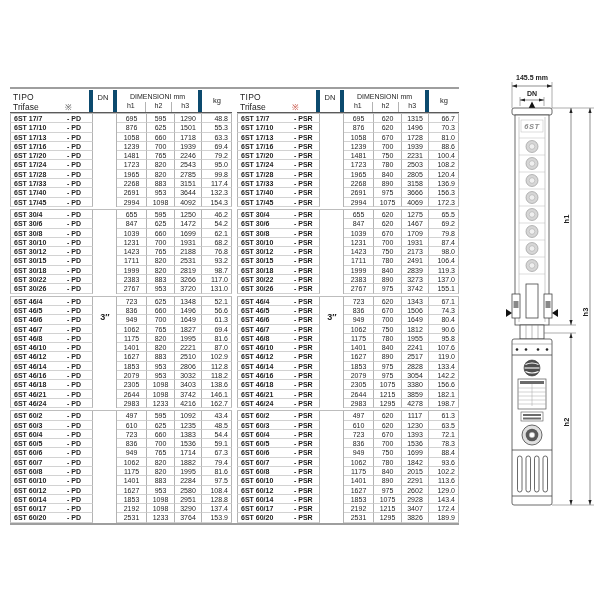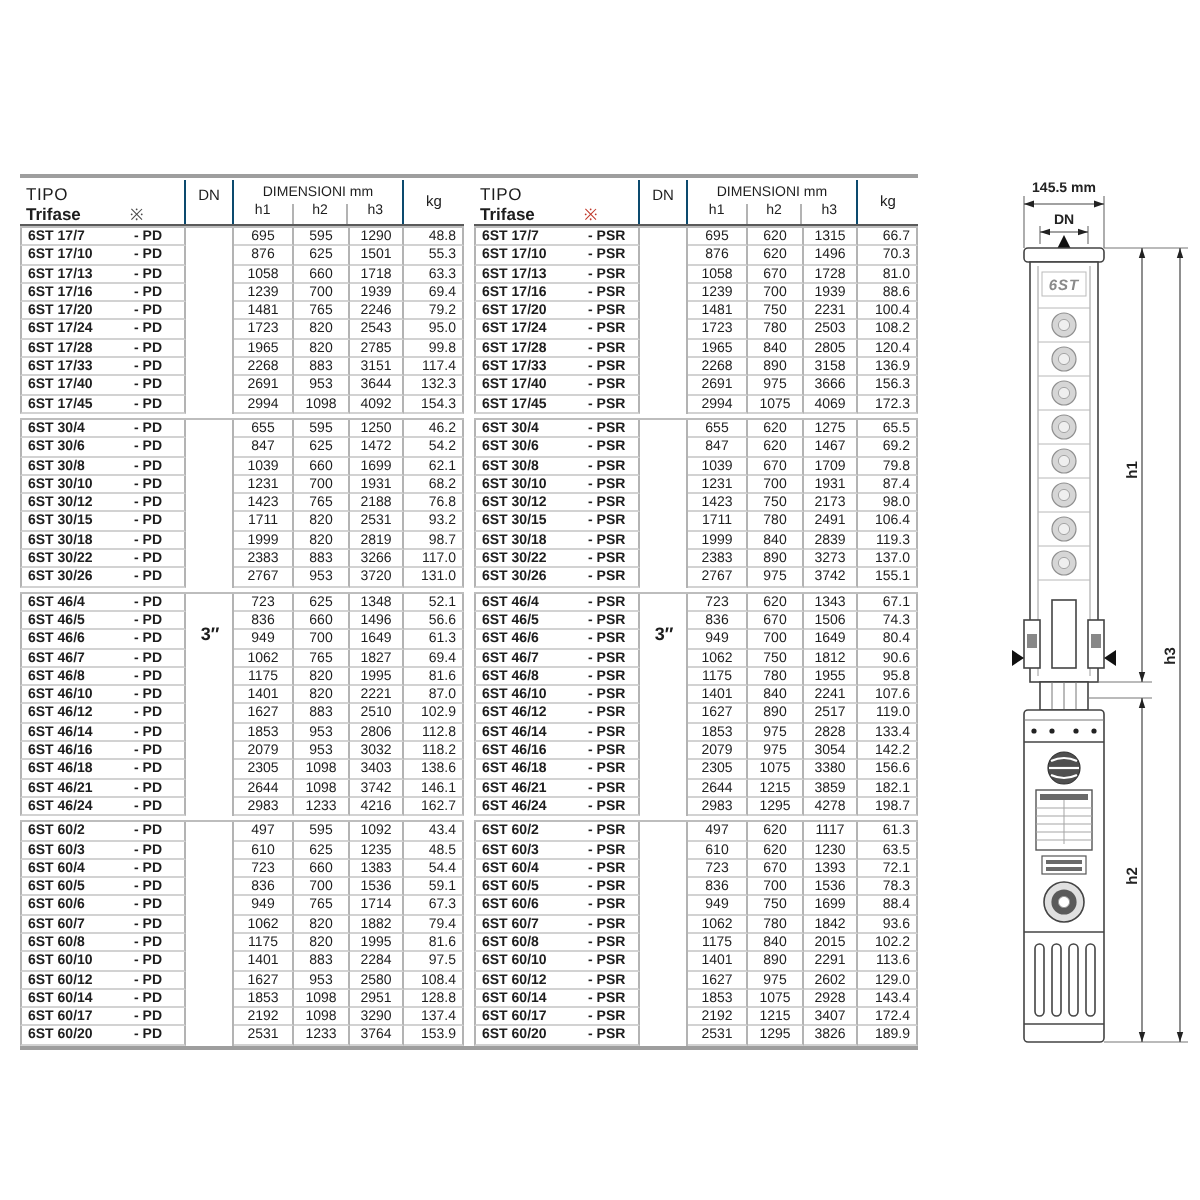--- a/index.html
+++ b/index.html
@@ -5,24 +5,24 @@
   *{box-sizing:border-box;margin:0;padding:0}
   html,body{width:600px;height:600px;background:#fff;font-family:"Liberation Sans",sans-serif}
   .page{position:relative;width:600px;height:600px;overflow:hidden;color:#1d1d1d;background:#fff}
   .rule{position:absolute;left:10px;width:449px;background:#9e9e9e}
   .rule.top{top:87px;height:2px}
   .rule.bottom{top:523px;height:2px}
   .table{position:absolute;top:90px;width:222px;font-size:7px}
   .table[data-ti="0"]{left:10px}
   .table[data-ti="1"]{left:237px}
   .thead{display:flex;height:23px;border-bottom:1px solid #5a5a5a}
-  .th{border-right:1px solid #0c4a6e}
+  .th{border-right:4px solid #0c4a6e}
   .th-tipo{width:83px;padding:2px 0 0 3px;position:relative}
   .tipo1{font-size:8.5px;letter-spacing:.3px}
-  .tipo2{font-size:8.5px;font-weight:700;margin-top:0px}
+  .tipo2{font-size:8.5px;font-weight:400;margin-top:0px}
   .mark{position:absolute;left:55px;top:11px;font-size:8px;font-weight:400}
   .th-dn{width:24px;text-align:center;font-size:7.5px;padding-top:3px}
   .th-dim{width:85px;display:flex;flex-direction:column}
   .dim1{text-align:center;font-size:7px;padding-top:3px;height:12px}
   .dim2{display:flex;flex:1;font-size:7px}
   .dim2 span{width:30px;text-align:center;border-right:1px solid #b3b3b3}
   .dim2 span:nth-child(2){width:28px}
   .dim2 span:nth-child(3){width:27px;border-right:none}
   .th-kg{width:30px;text-align:center;font-size:7.5px;padding-top:6px;border-right:none}
   .tbody{position:relative}
@@ -30,21 +30,21 @@
   .tgroup + .tgroup{margin-top:2px}
   .trow{display:flex;height:9.3px;line-height:9.4px}
   .c{border-right:1px solid #b3b3b3;border-bottom:1px solid #d2d2d2}
   .c-tipo{width:83px;font-weight:700;display:flex;padding-left:3px;border-left:1px solid #b3b3b3}
   .model{width:53px;display:inline-block}
   .c-dn{width:24px;border-bottom:none}
   .c-num{text-align:center}
   .c-h1{width:30px}.c-h2{width:28px}.c-h3{width:27px}
   .c-kg{width:30px;text-align:right;padding-right:3px}
   .dn-merged{position:absolute;left:83px;width:24px;top:199px;text-align:center;font-weight:700;font-size:9px}
-  .drawing{position:absolute;left:468px;top:88px}
+  .drawing{position:absolute;left:468px;top:72px}
   svg text{font-family:"Liberation Sans",sans-serif}
 </style>
 </head>
 <body>
 
 <div class="page">
 
   <div class="rule top"></div>
   <div class="rule bottom"></div>
 

